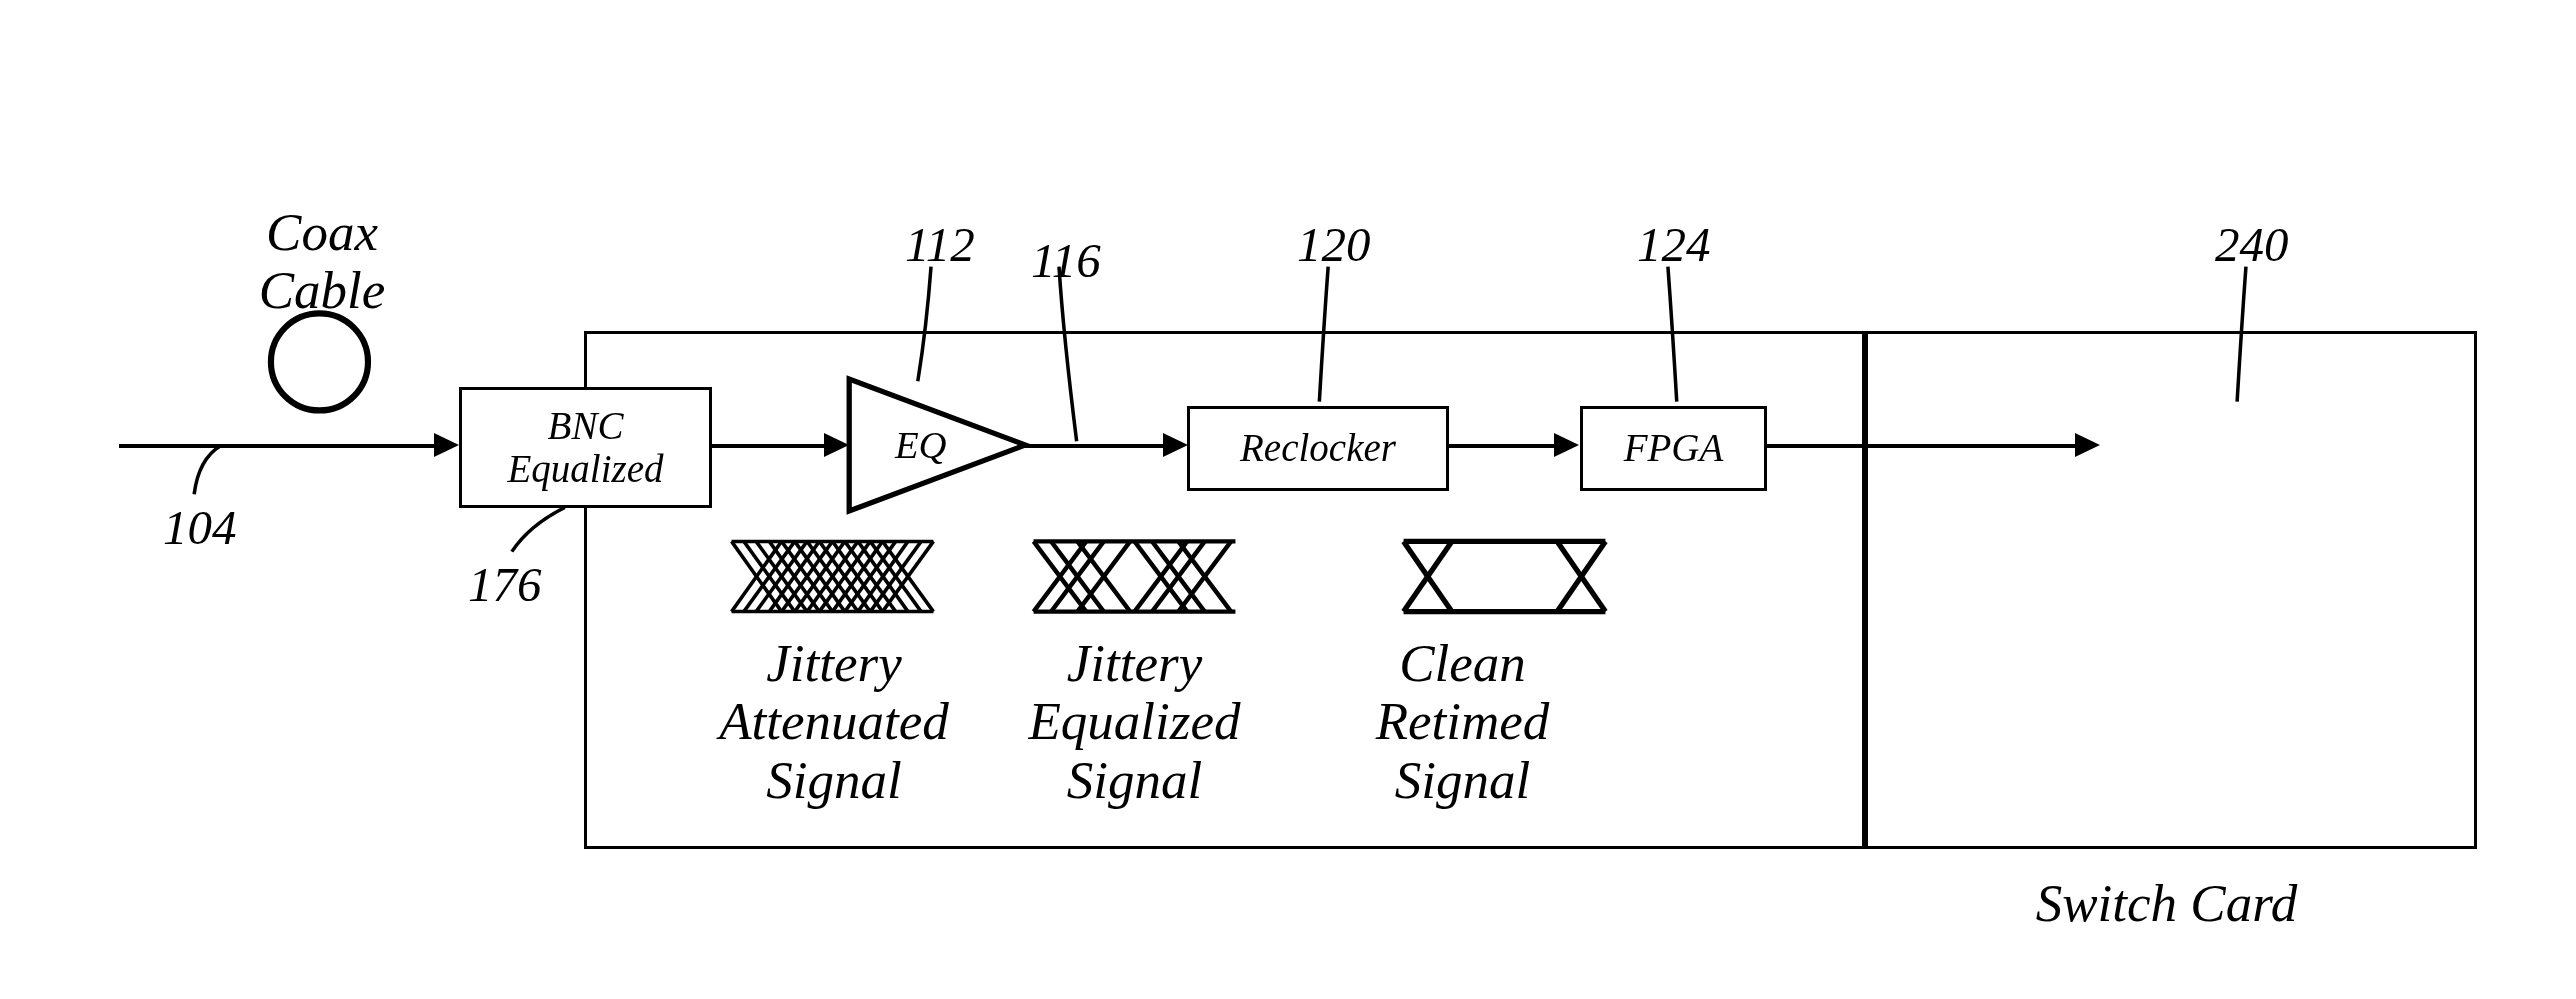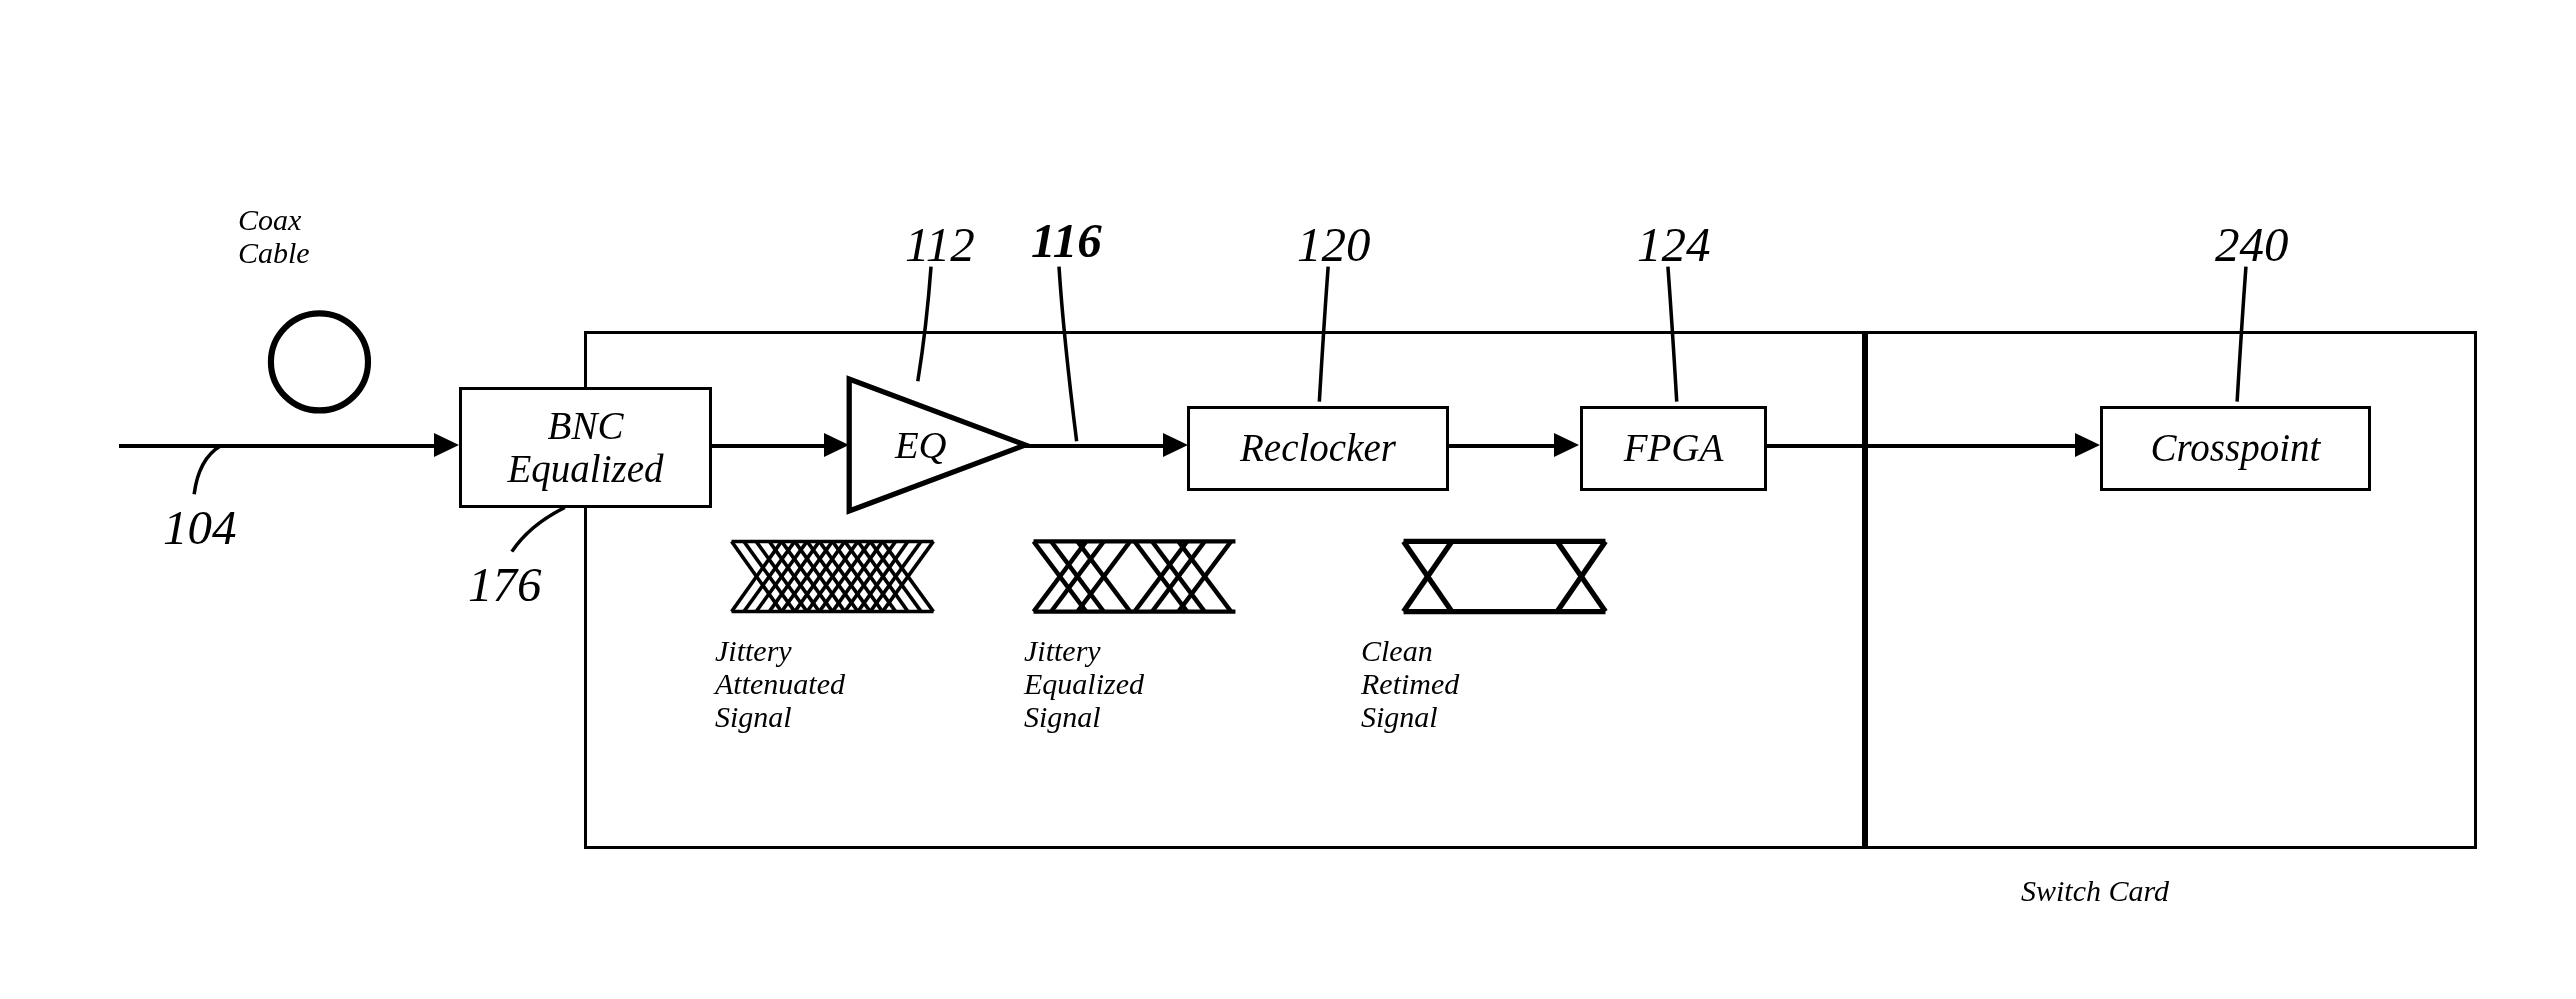--- a/index.html
+++ b/index.html
@@ -20,22 +20,22 @@
   background: #fff;
   display: flex;
   align-items: center;
   justify-content: center;
   text-align: center;
   font-size: 39px;
   line-height: 1.1;
 }
 .label {
   position: absolute;
-  font-size: 30px;
-  text-align: left;
+  font-size: 53px;
+  text-align: center;
   line-height: 1.1;
 }
 .ref {
   position: absolute;
   font-size: 49px;
 }
 .hline {
   position: absolute;
   height: 3.5px;
   background: #000;
@@ -76,23 +76,20 @@
 </svg>
 
 <div class="box" style="left:1187px; top:406px; width:256px; height:79px;">
   <span>Reclocker</span>
 </div>
 
 <div class="box" style="left:1580px; top:406px; width:181px; height:79px;">
   <span>FPGA</span>
 </div>
 
-<div class="box" style="left:2100px; top:406px; width:265px; height:79px;">
-  <span>Crosspoint</span>
-</div>
 
 <div class="hline" style="left:119px; top:444px; width:318px;"></div>
 <div class="arrowR" style="left:434px; top:433px;"></div>
 
 <div class="hline" style="left:710px; top:444px; width:118px;"></div>
 <div class="arrowR" style="left:824px; top:433px;"></div>
 
 <div class="hline" style="left:1025px; top:444px; width:141px;"></div>
 <div class="arrowR" style="left:1163px; top:433px;"></div>
 
@@ -187,19 +184,19 @@
   <path d="M 1505 302 Q 1500 370 1495 455" stroke="#000" stroke-width="4" fill="none"></path>
 
   <path d="M 1890 302 Q 1895 370 1900 455" stroke="#000" stroke-width="4" fill="none"></path>
 
   <path d="M 2545 302 Q 2540 370 2535 455" stroke="#000" stroke-width="4" fill="none"></path>
 </svg>
 
 <div class="ref" style="left:163px; top:499px;">104</div>
 <div class="ref" style="left:468px; top:556px;">176</div>
 <div class="ref" style="left:905px; top:216px;">112</div>
-<div class="ref" style="left:1031px; top:212px;font-weight:bold;">116</div>
+<div class="ref" style="left:1031px; top:232px;">116</div>
 <div class="ref" style="left:1297px; top:216px;text-align:center;">120</div>
 <div class="ref" style="left:1637px; top:216px;">124</div>
 <div class="ref" style="left:2215px; top:216px;">240</div>
 
 </div>
 
 
 </body></html>

